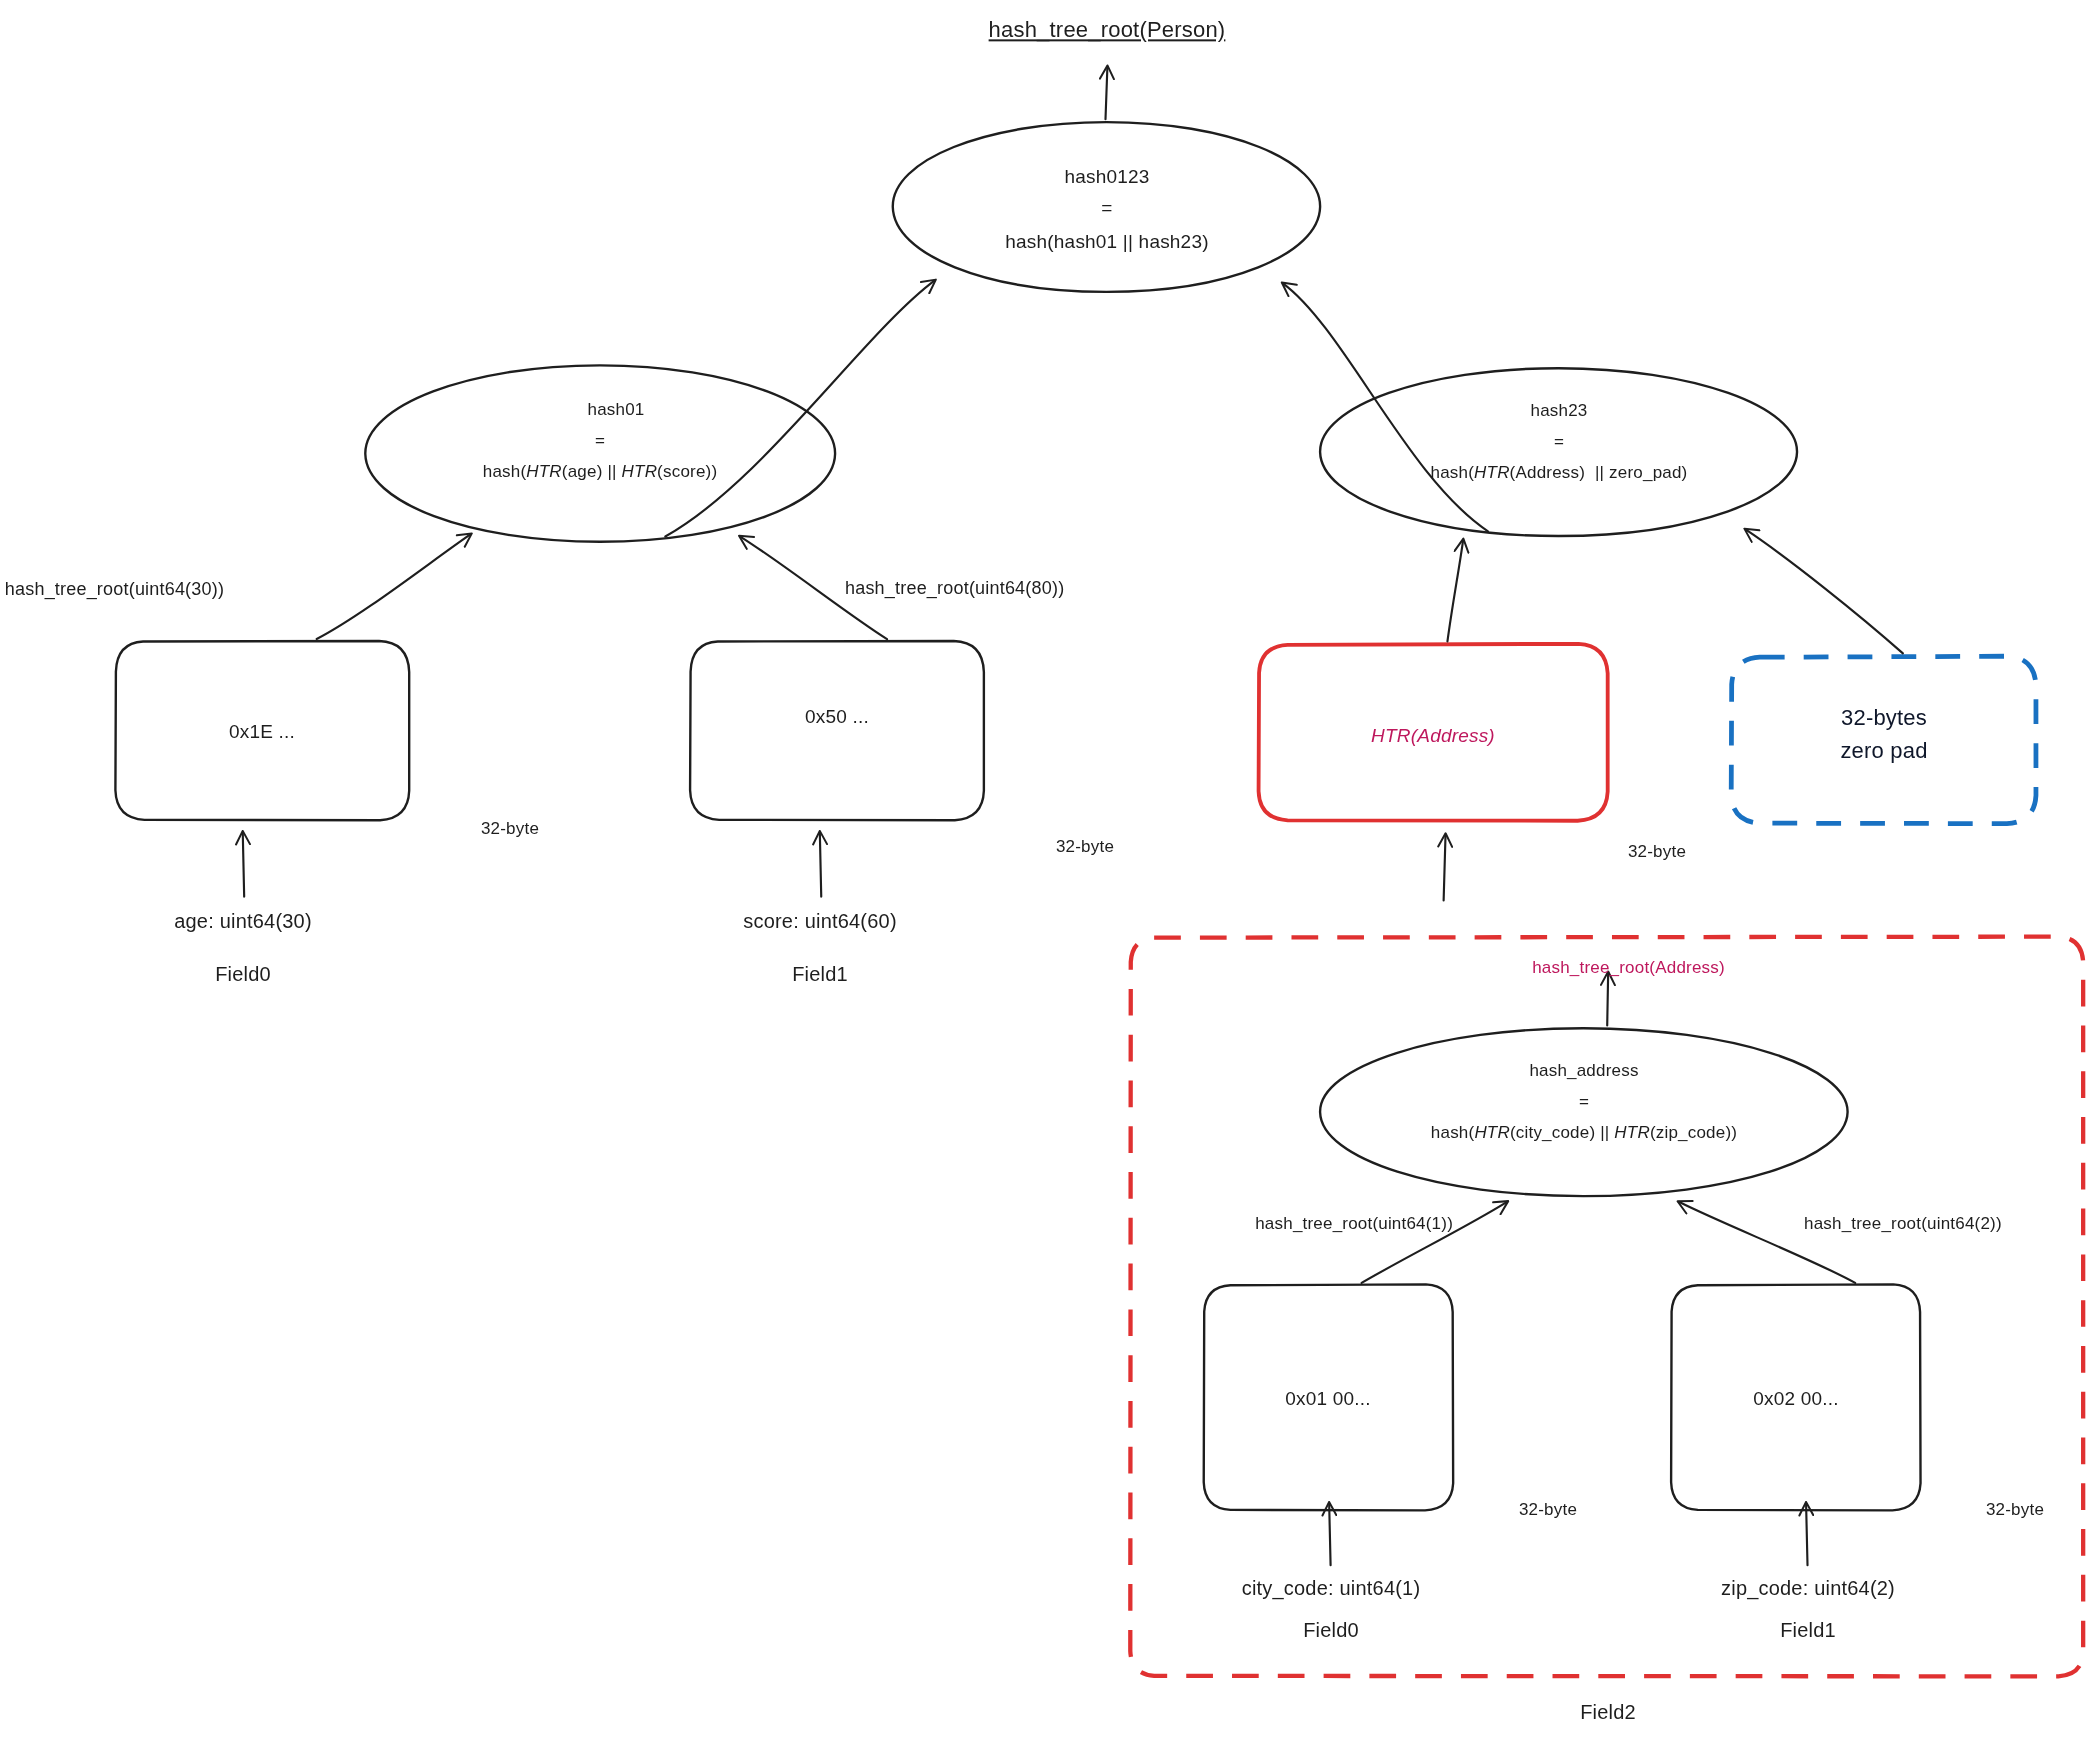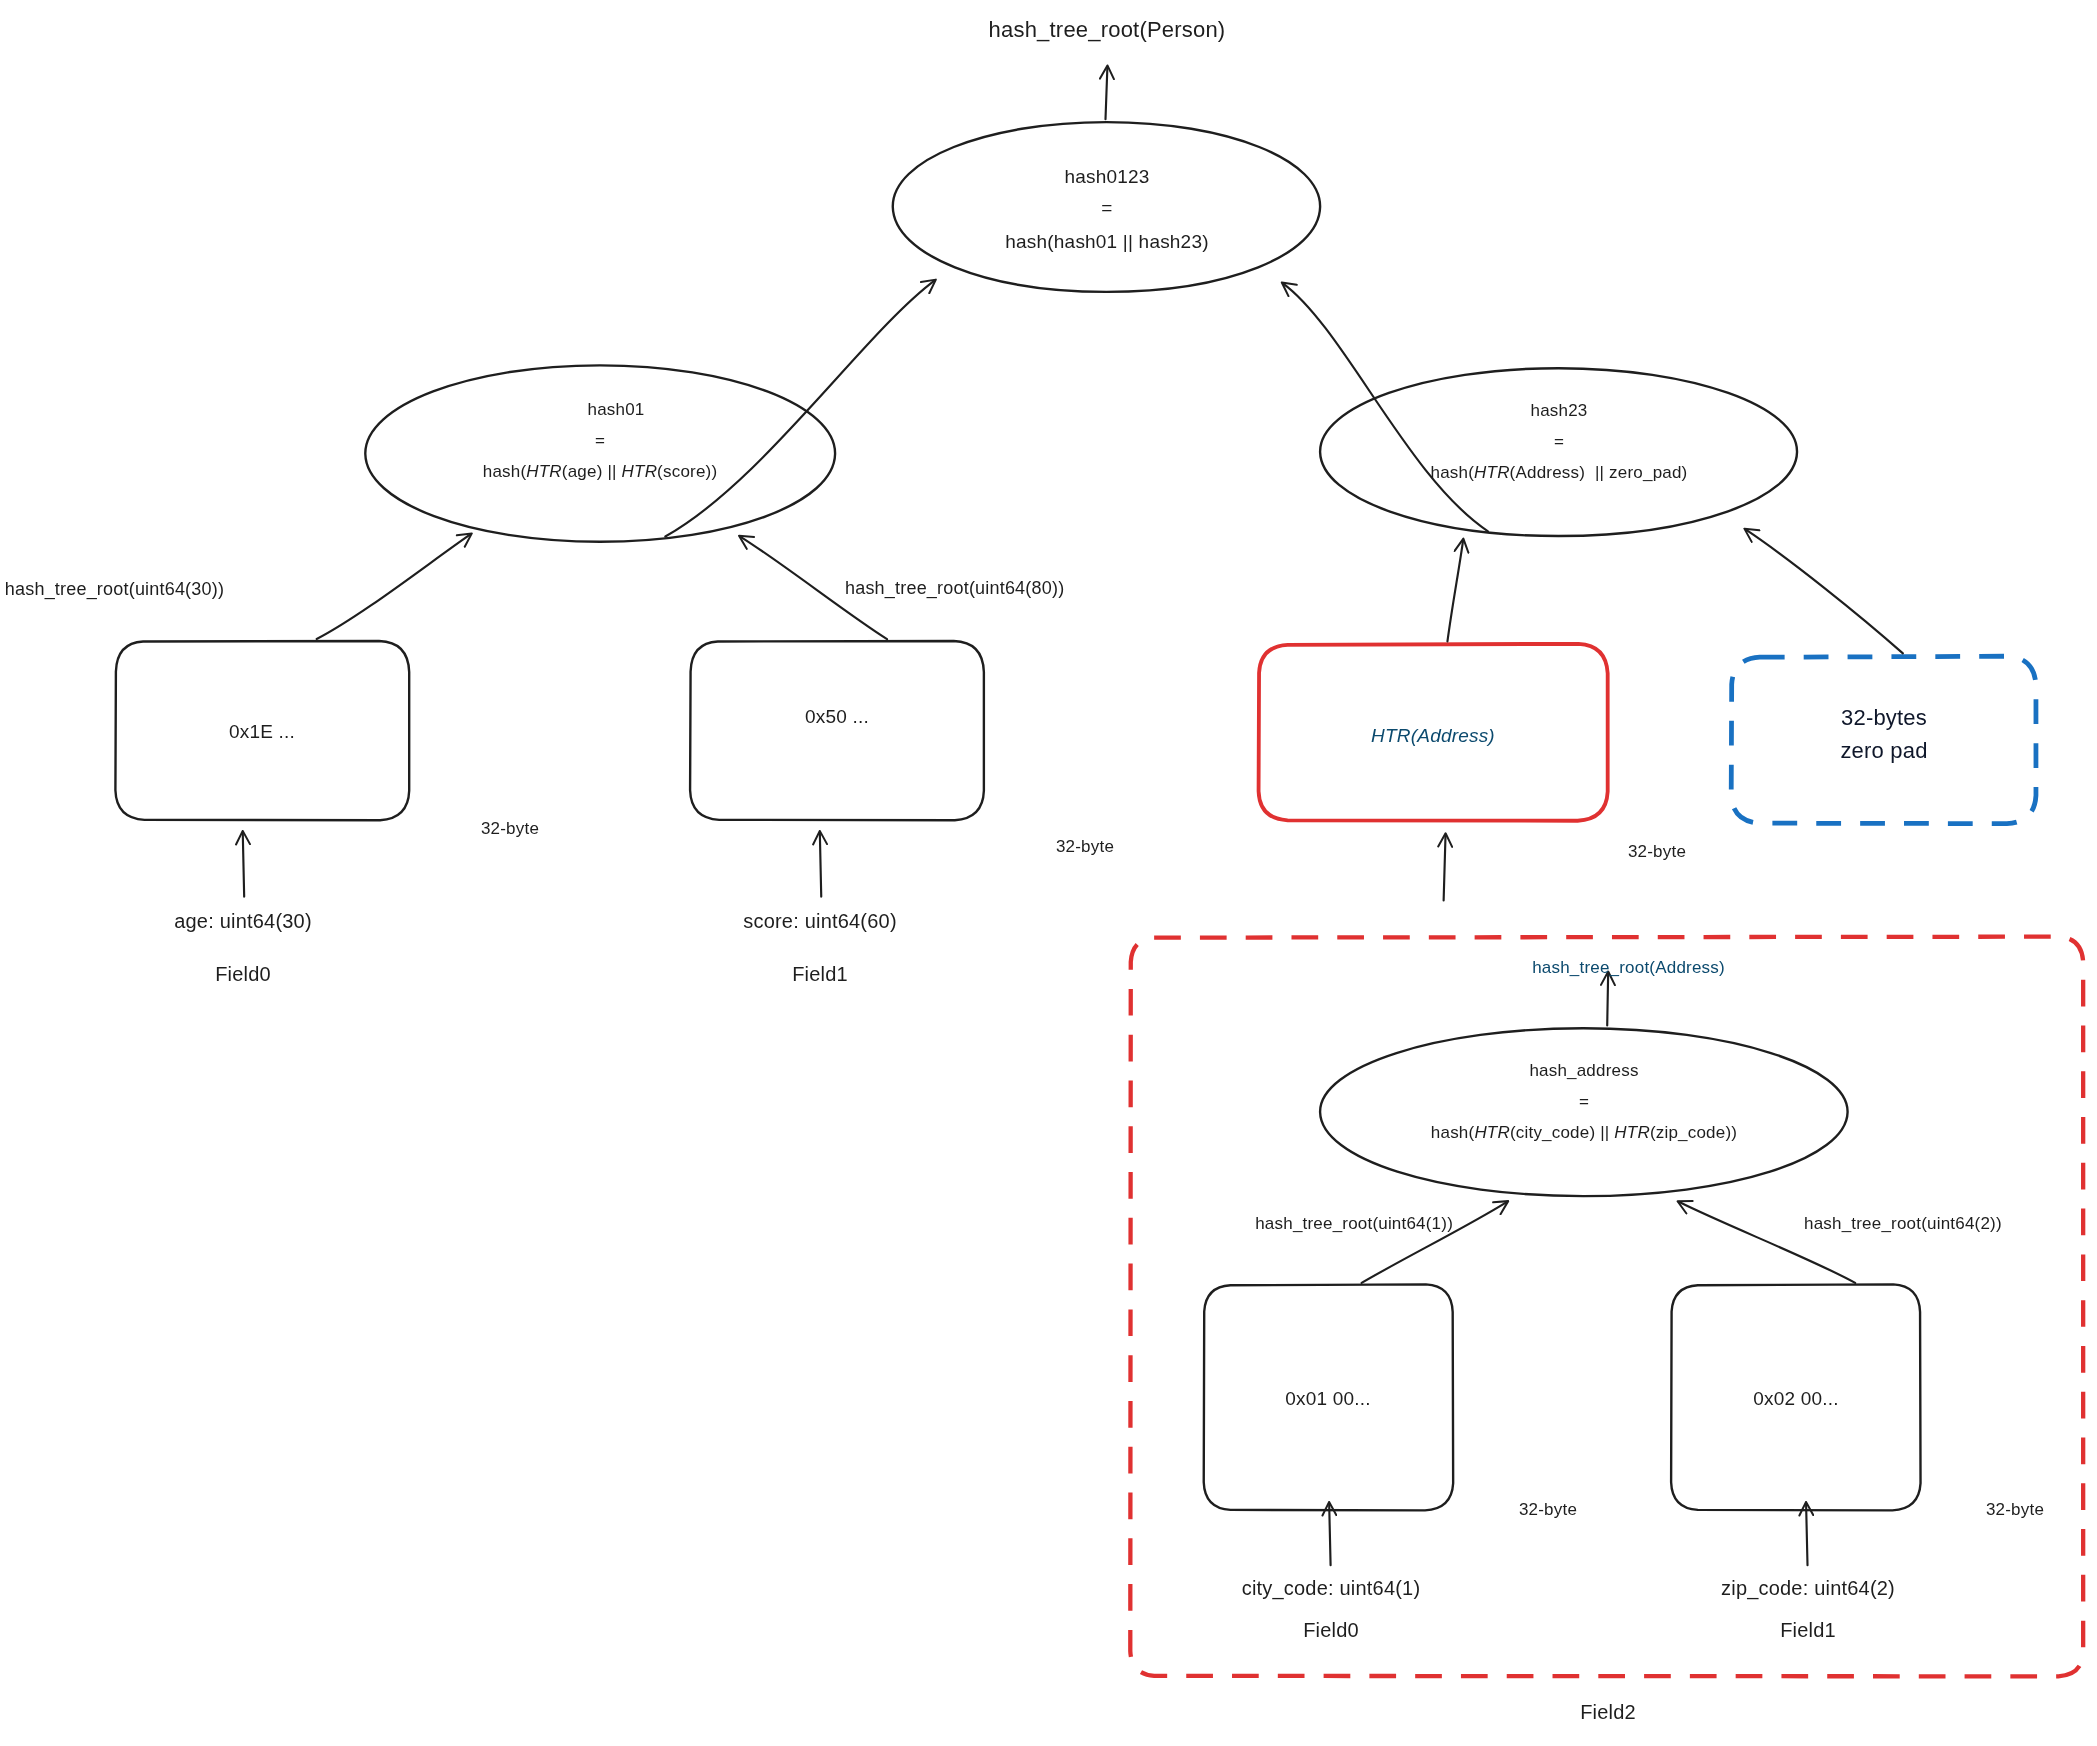--- a/index.html
+++ b/index.html
@@ -28,24 +28,24 @@
     color: #1e1e1e;
     font-family: "Liberation Sans", sans-serif;
     line-height: 1.15;
     letter-spacing: 0.2px;
     transform: translate(-50%, -50%);
     text-align: center;
     pointer-events: none;
   }
   .lbl.left   { transform: translate(0, -50%); text-align: left; }
   .lbl.right  { transform: translate(-100%, -50%); text-align: right; }
-  .red  { color: #0c4a6e; }
+  .red  { color: #be185d; }
   .blue { color: #0f172a; }
   .ital { font-style: italic; }
-  .f-title   { font-size: 22px; }
+  .f-title   { font-size: 22px; text-decoration: underline; }
   .f-node    { font-size: 19px; }
   .f-node-sm { font-size: 17px; }
   .f-edge    { font-size: 18px; }
   .f-box     { font-size: 19px; }
   .f-bluebox { font-size: 22px; }
   .f-small   { font-size: 17px; padding-left: 39px; }
   .f-field   { font-size: 20px; }
   .f-bytes   { font-size: 17px; }
 </style>
 </head>

